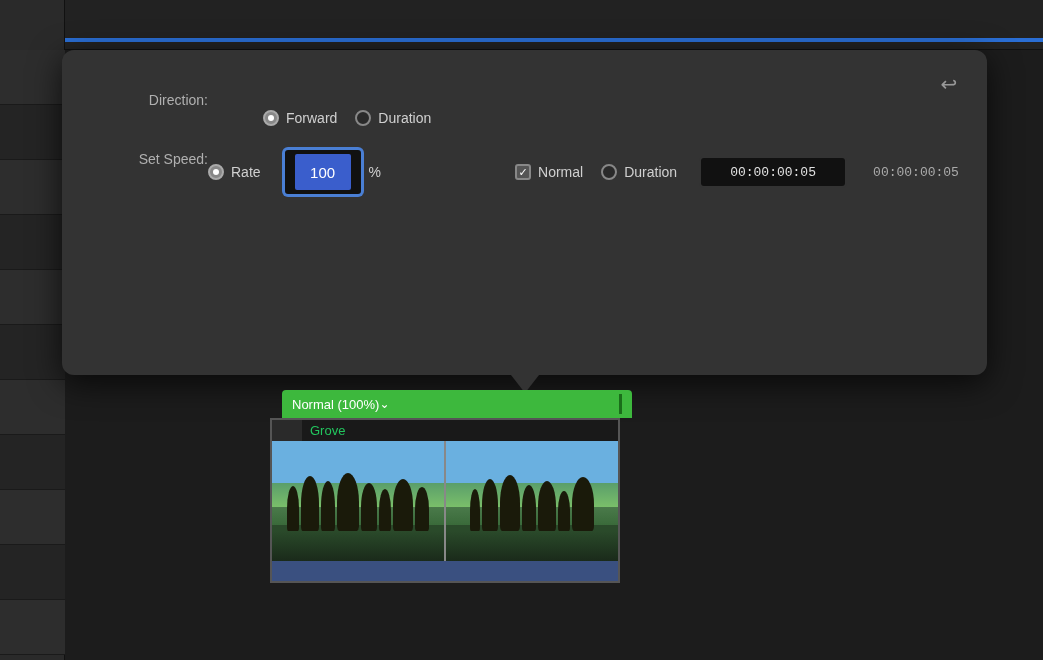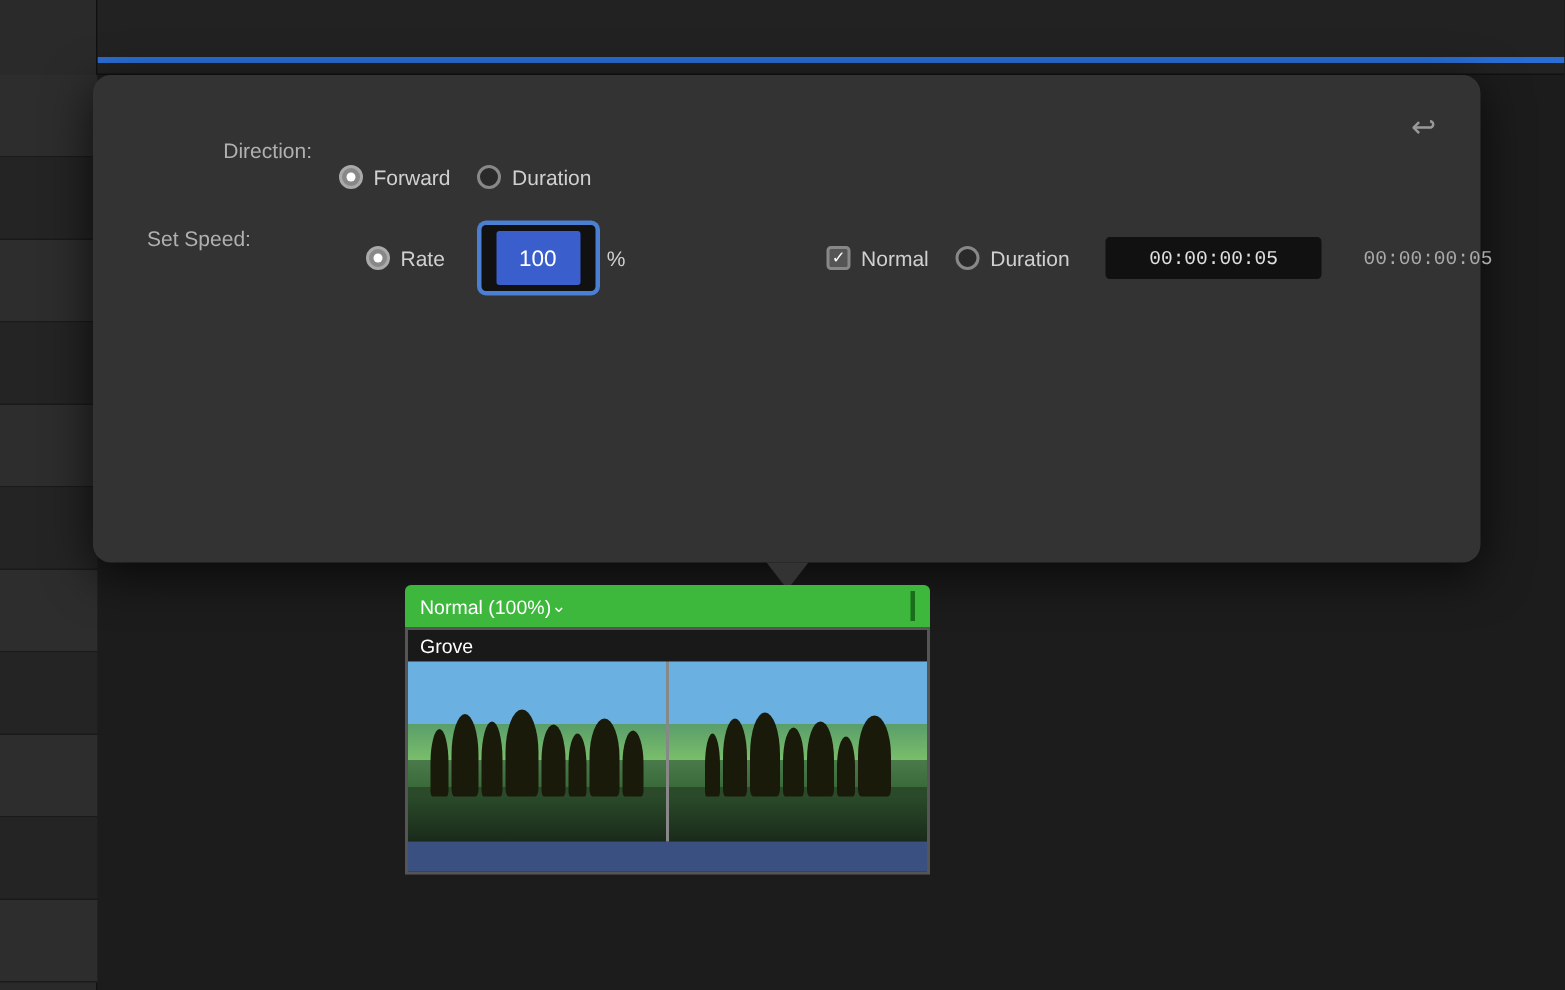--- a/index.html
+++ b/index.html
@@ -100,20 +100,21 @@
       height: 28px;
       display: flex;
       align-items: center;
       justify-content: center;
     }
 
     .row {
       display: flex;
       align-items: center;
       margin-bottom: 22px;
+      gap: 37px;
     }
 
     .label {
       color: #b0b0b0;
       font-size: 14px;
       min-width: 110px;
       text-align: right;
       margin-right: 18px;
     }
 
@@ -157,21 +158,22 @@
 
     .speed-section {
       display: flex;
       align-items: flex-start;
     }
 
     .speed-label {
       color: #b0b0b0;
       font-size: 14px;
       min-width: 110px;
-      margin-right: 36px;
+      text-align: right;
+      margin-right: 0;
       padding-top: 3px;
     }
 
     .speed-options {
       display: flex;
       flex-direction: row;
       gap: 18px;
     }
 
     .speed-row {
@@ -293,20 +295,21 @@
 
     .clip-speed-bar {
       width: 100%;
       height: 28px;
       background: #3db83d;
       border-radius: 4px 4px 0 0;
       display: flex;
       align-items: center;
       justify-content: space-between;
       padding: 0 10px;
+      margin-left: 12px;
     }
 
     .clip-speed-text {
       color: #fff;
       font-size: 13px;
       font-weight: 500;
     }
 
     .clip-speed-dropdown {
       color: #fff;
@@ -322,23 +325,24 @@
 
     .clip-body {
       width: 100%;
       background: #2a2a2a;
       border: 2px solid #555;
       overflow: hidden;
     }
 
     .clip-title-bar {
       background: rgba(0,0,0,0.4);
-      color: #ffffff;
+      color: #22c55e;
       font-size: 13px;
       padding: 3px 8px;
+      margin-left: 30px;
     }
 
     .clip-images {
       display: flex;
       height: 120px;
     }
 
     .clip-image {
       flex: 1;
       background: linear-gradient(

